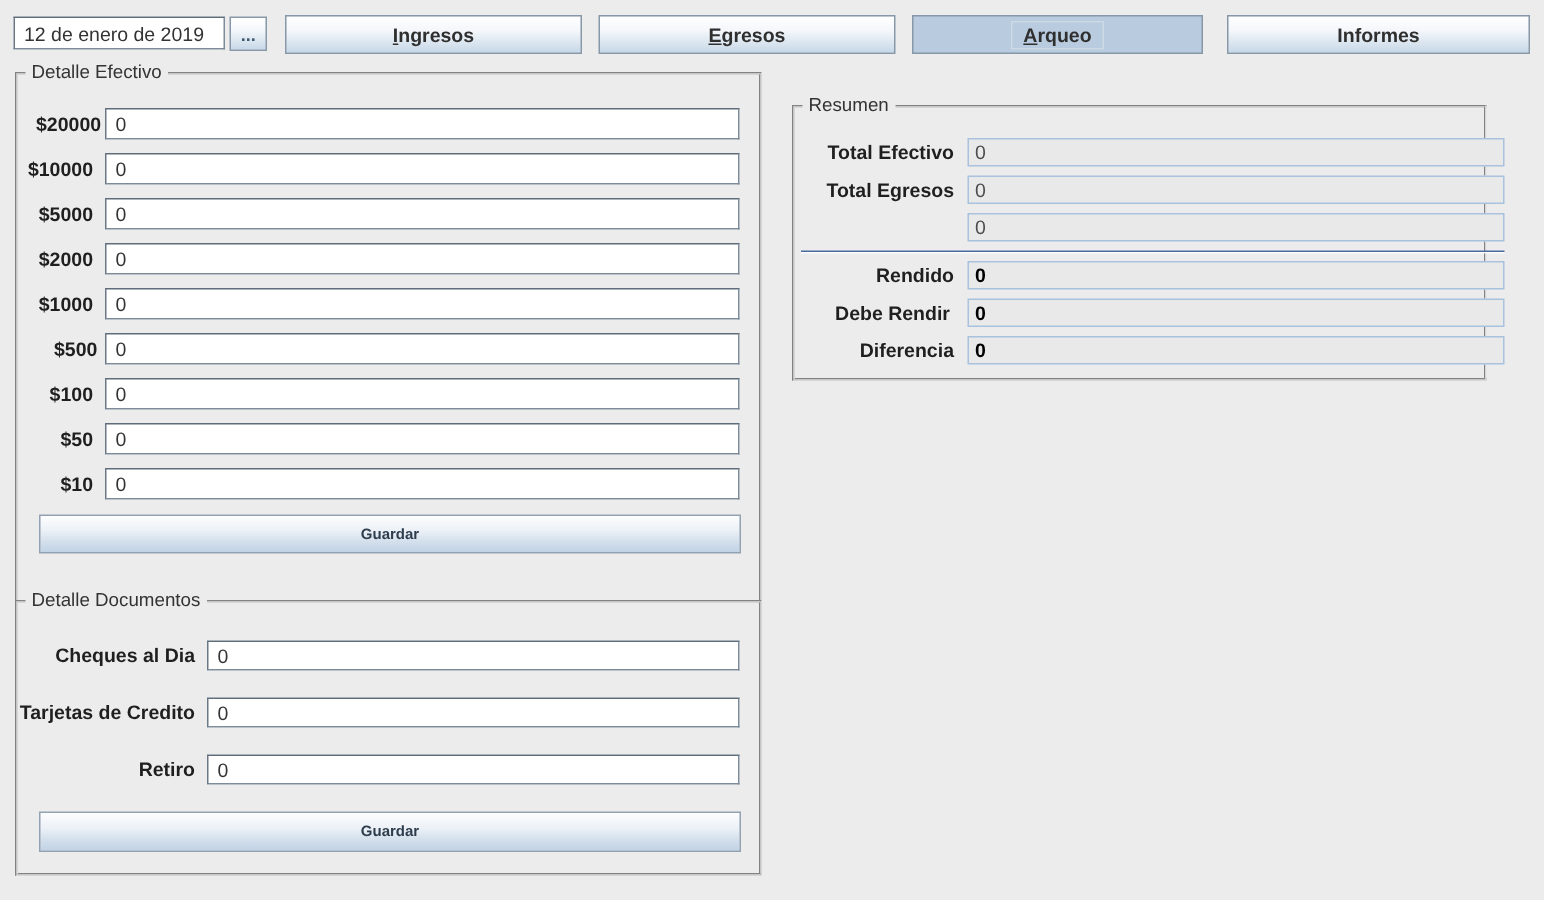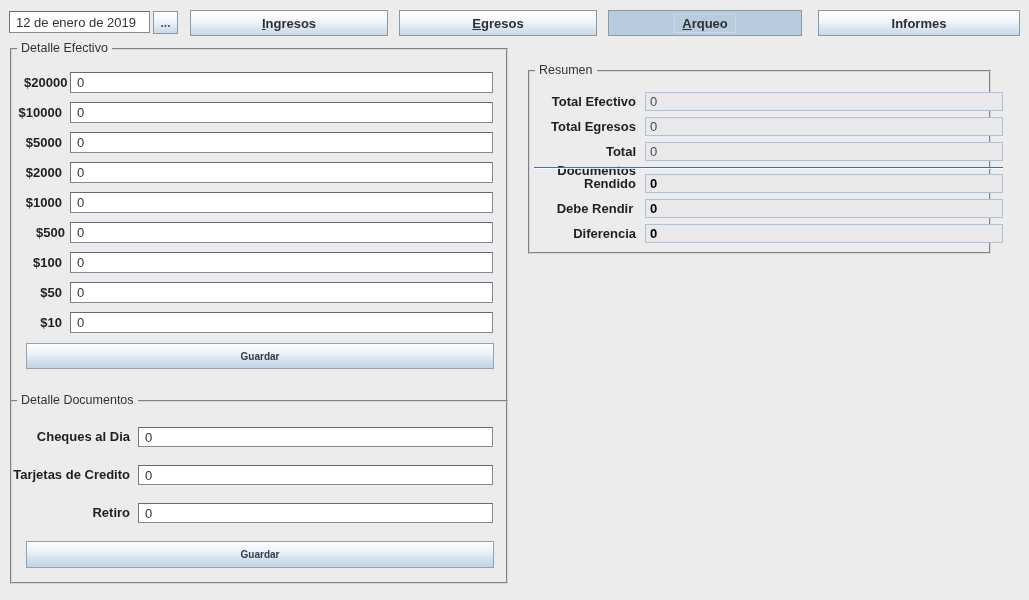--- a/index.html
+++ b/index.html
@@ -157,21 +157,20 @@
 
 <div class="panel" style="left:528px; top:48px; width:463px; height:184px;margin-top:22px;">
   <span class="panel-title">Resumen</span>
 
   <span class="row-label" style="left:0; top:20px; width:106px; line-height:19px;">Total Efectivo</span>
   <div class="ro-field" style="left:115px; top:20px; width:358px; height:19px;">0</div>
 
   <span class="row-label" style="left:0; top:45px; width:106px; line-height:19px;">Total Egresos</span>
   <div class="ro-field" style="left:115px; top:45px; width:358px; height:19px;">0</div>
 
-  <span class="row-label" style="left:0; top:70px; width:106px; line-height:19px;">Total Documentos</span>
   <div class="ro-field" style="left:115px; top:70px; width:358px; height:19px;">0</div>
 
   <div class="sep" style="left:4px; top:95px; width:469px;"></div>
 
   <span class="row-label" style="left:0; top:102px; width:106px; line-height:19px;">Rendido</span>
   <div class="ro-field bold" style="left:115px; top:102px; width:358px; height:19px;">0</div>
 
   <span class="row-label" style="left:12px; top:127px; width:106px; line-height:19px;text-align:center;">Debe Rendir</span>
   <div class="ro-field bold" style="left:115px; top:127px; width:358px; height:19px;">0</div>
 

